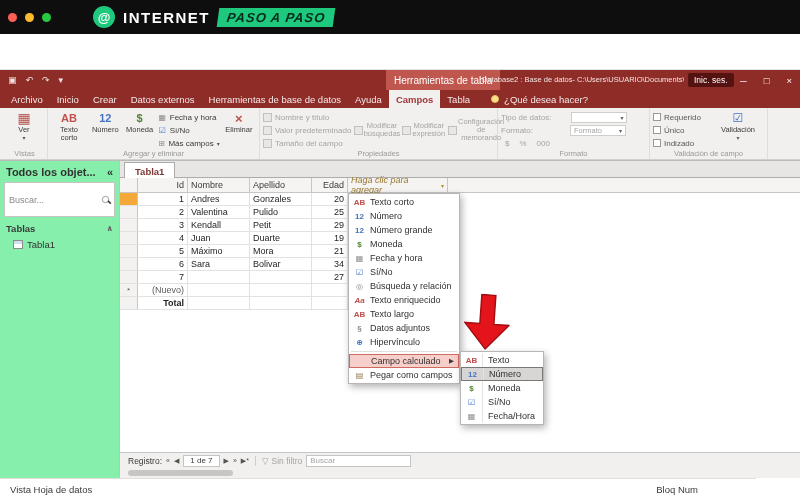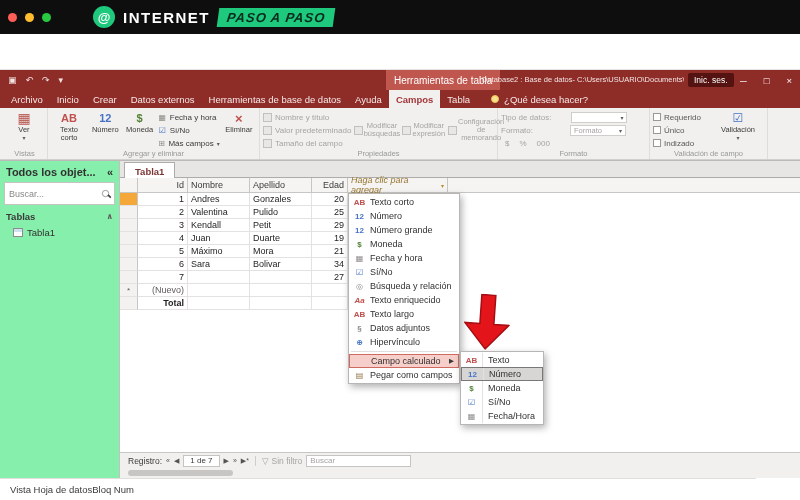--- a/index.html
+++ b/index.html
@@ -69,21 +69,21 @@
   .frow{display:flex;align-items:center;gap:20px;height:13px;font-size:8px;color:#a6a4a2;}
   .fbox{width:56px;height:11px;background:#fff;border:1px solid #d0cecb;font-size:7.5px;color:#a6a4a2;
     display:flex;align-items:center;justify-content:space-between;padding:0 3px;}
   .c-red{color:#c0504d;}.c-blue{color:#4472c4;}.c-green{color:#548235;}.c-gray{color:#8a8886;}.c-gold{color:#8a6d3b;}
 
   
   #navpane{left:0;top:160px;width:120px;height:318px;background:#86efac;border-top:1px solid #bcbab8;
     border-right:1px solid #c3c1bf;}
   #np-title{display:flex;justify-content:space-between;align-items:center;padding:5px 6px 3px;font-size:11px;
     font-weight:bold;color:#323130;}
-  #np-search{margin:1px 4px 3px;height:23px;border:1px solid #c6c4c2;background:#fff;display:flex;align-items:center;
+  #np-search{margin:1px 4px 3px;height:35px;border:1px solid #c6c4c2;background:#fff;display:flex;align-items:center;
     justify-content:space-between;padding:0 4px;}
   #np-search input{border:none;outline:none;width:86px;font-size:9px;color:#605e5c;background:transparent;}
   #np-search input::placeholder{color:#8a8886;}
   #np-group{display:flex;justify-content:space-between;align-items:center;padding:3px 6px;font-size:9.5px;
     font-weight:bold;color:#3b3a39;}
   #np-item{display:flex;align-items:center;gap:4px;padding:2px 4px 2px 13px;font-size:9.5px;color:#323130;}
   .tbl-ic{width:10px;height:9px;border:1px solid #8f8d8b;background:linear-gradient(#cfe0f1 0 3px,#fff 3px);flex:none;}
 
   
   #tabstrip{left:120px;top:160px;width:680px;height:18px;background:#e8e6e4;border-top:1px solid #bcbab8;
@@ -130,21 +130,21 @@
   .rn-btn{font-size:7px;color:#55534f;}
   #rn-pos{background:#fff;border:1px solid #c6c4c2;height:12px;line-height:10px;padding:0 6px;font-size:8px;}
   .rn-sep{color:#b5b3b1;font-size:8px;}
   #rn-filter{display:flex;align-items:center;gap:3px;color:#a6a4a2;}
   #rn-search{width:105px;height:12px;background:#fff;border:1px solid #c6c4c2;font-size:8px;color:#605e5c;
     padding:0 3px;outline:none;}
   #rn-search::placeholder{color:#a6a4a2;}
   #hscroll{left:120px;top:468px;width:680px;height:10px;background:#f1f0ef;}
   #hthumb{position:absolute;left:8px;top:2px;width:105px;height:6px;background:#c8c6c4;border-radius:3px;}
   #statusbar{left:0;top:478px;width:756px;height:22px;background:#fff;border-top:1px solid #e1dfdd;
-    display:flex;align-items:center;justify-content:flex-start;padding:0 10px;font-size:9.5px;color:#3b3a39;}
+    display:flex;align-items:center;justify-content:space-between;padding:0 10px;font-size:9.5px;color:#3b3a39;}
   #status-right{margin-right:48px;}
 </style>
 </head>
 <body>
 
 <div id="screen">
 
   <div id="topbar" class="abs">
     <span class="dot dot-red"></span>
     <span class="dot dot-yellow"></span>

